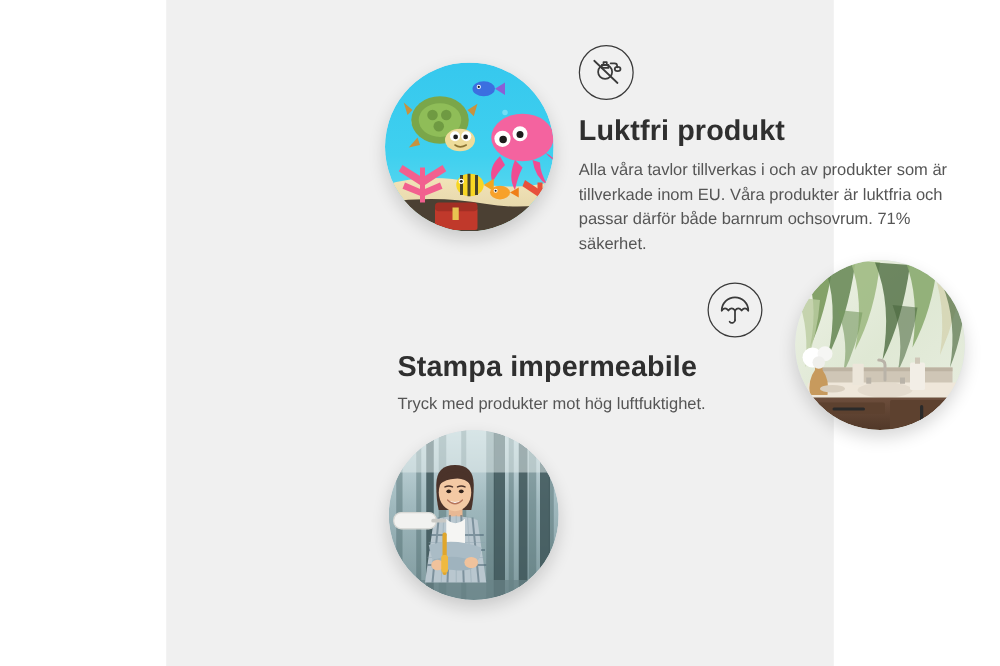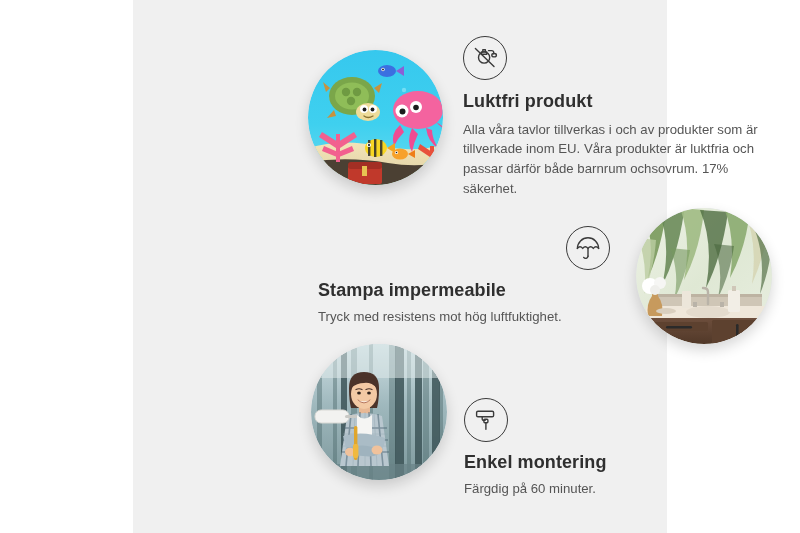--- a/index.html
+++ b/index.html
@@ -60,21 +60,21 @@
     border: 1.6px solid #3a3a3a;
     border-radius: 50%;
     display: flex;
     align-items: center;
     justify-content: center;
     box-sizing: border-box;
   }
   .icon-circle svg { display: block; }
 
   .f-title {
-    font-size: 18px;
+    font-size: 23px;
     font-weight: bold;
     color: #2f2f2f;
     letter-spacing: 0.1px;
     margin: 0;
     line-height: 1.25;
   }
   .f-body {
     font-size: 13.2px;
     color: #555555;
     line-height: 1.5;
@@ -372,43 +372,31 @@
         <svg width="28" height="28" viewBox="0 0 28 28" fill="none" stroke="#3a3a3a" stroke-width="1.4" stroke-linecap="round" stroke-linejoin="round">
           <path d="M7.5 13.5 a5.6 5.6 0 1 0 11.2 0 a5.6 5.6 0 1 0 -11.2 0"></path>
           <path d="M10.4 7.9 h5.4 v2.4 h-5.4 z"></path>
           <path d="M11.8 7.9 v-2.2 h2.6 v2.2"></path>
           <path d="M17.5 6.6 h3.2 a2 2 0 0 1 2 2 v1.2"></path>
           <ellipse cx="23.1" cy="11.2" rx="2.3" ry="1.7"></ellipse>
           <path d="M4.4 4.6 L23 22.4"></path>
         </svg>
       </div>
       <div class="f-title">Luktfri produkt</div>
-      <div class="f-body">Alla våra tavlor tillverkas i och av produkter som är tillverkade inom EU. Våra produkter är luktfria och passar därför både barnrum ochsovrum. 17% säkerhet.</div>
+      <div class="f-body">Alla våra tavlor tillverkas i och av produkter som är tillverkade inom EU. Våra produkter är luktfria och passar därför både barnrum ochsovrum. 71% säkerhet.</div>
     </div>
 
     <div class="feature" id="feature-waterproof">
       <div class="icon-circle">
         <svg width="28" height="28" viewBox="0 0 28 28" fill="none" stroke="#3a3a3a" stroke-width="1.4" stroke-linecap="round" stroke-linejoin="round">
           <path d="M3.4 14.4 a10.6 10.6 0 0 1 21.2 0"></path>
           <path d="M3.4 14.4 q2.65 -3.4 5.3 0 q2.65 -3.4 5.3 0 q2.65 -3.4 5.3 0 q2.65 -3.4 5.3 0"></path>
           <path d="M14 14.4 V22.2"></path>
           <path d="M14 22.2 a2.4 2.4 0 0 1 -4.3 1.2"></path>
         </svg>
       </div>
       <div class="f-title">Stampa impermeabile</div>
-      <div class="f-body">Tryck med resistens mot hög luftfuktighet.</div>
+      <div class="f-body">Tryck med produkter mot hög luftfuktighet.</div>
     </div>
 
-    <div class="feature" id="feature-mounting">
-      <div class="icon-circle">
-        <svg width="28" height="28" viewBox="0 0 28 28" fill="none" stroke="#3a3a3a" stroke-width="1.4" stroke-linecap="round" stroke-linejoin="round">
-          <rect x="4.6" y="5.2" width="17" height="5.6" rx="1.4"></rect>
-          <path d="M10.2 10.8 v2.1 a1.4 1.4 0 0 0 1.4 1.4 h1.6"></path>
-          <rect x="11.9" y="13.3" width="4" height="3.4" rx="0.9"></rect>
-          <path d="M13.9 16.7 V23.2"></path>
-        </svg>
-      </div>
-      <div class="f-title">Enkel montering</div>
-      <div class="f-body">Färgdig på 60 minuter.</div>
-    </div>
 
   </div>
 </div>
 
 </body></html>

